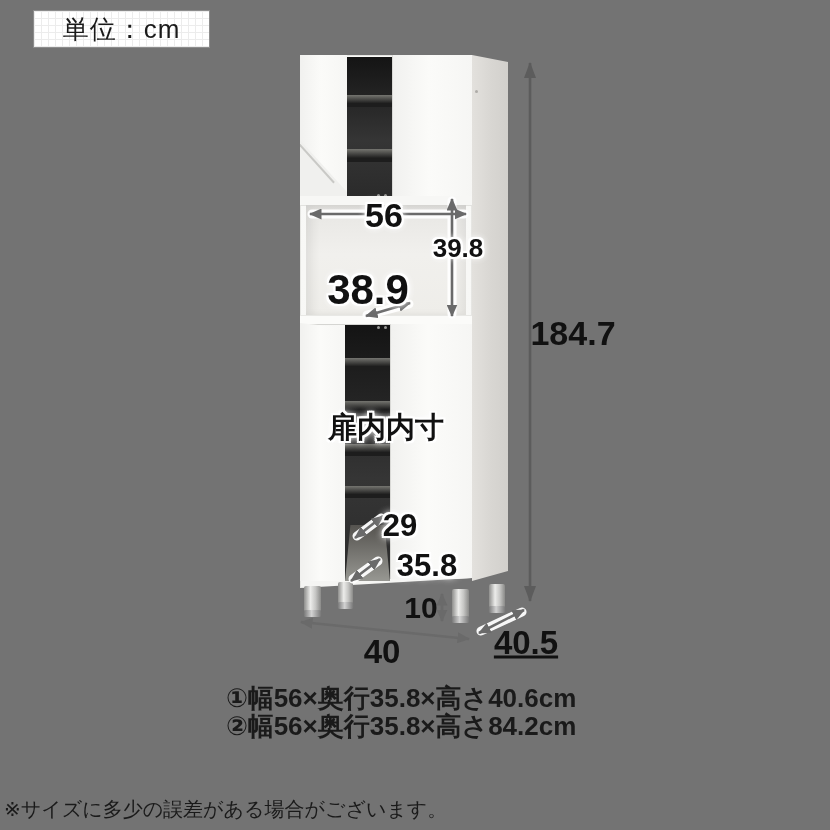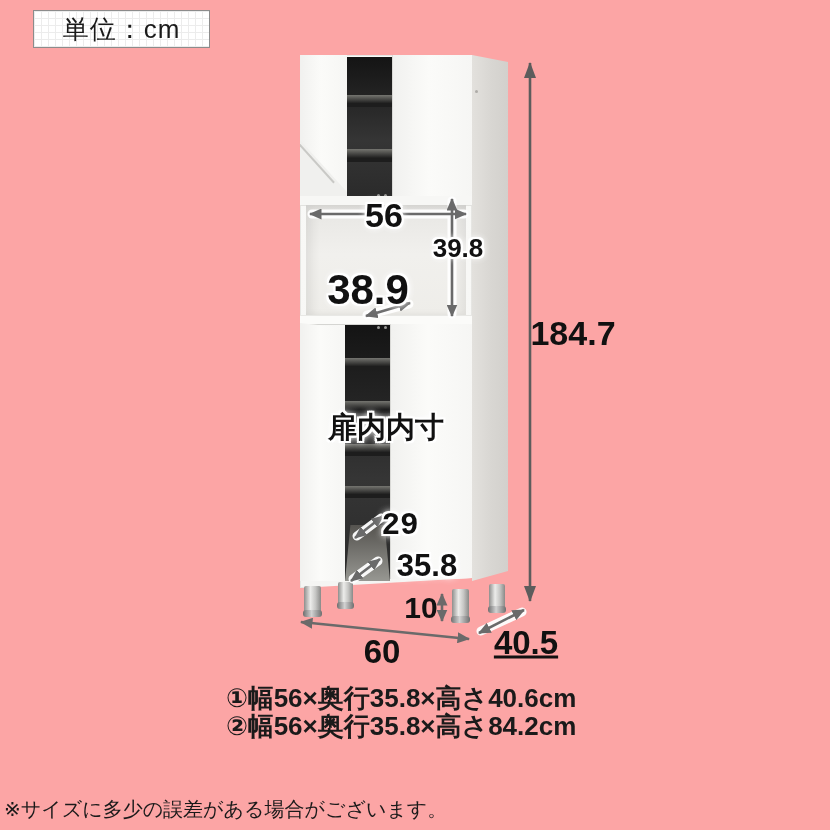--- a/index.html
+++ b/index.html
@@ -1,17 +1,17 @@
 <!DOCTYPE html>
 <html><head>
 <meta charset="utf-8">
 <style>
   html,body{margin:0;padding:0;background:#ffffff;}
   .stage{
-    position:relative;width:830px;height:830px;background:#fca5a5;overflow:hidden;
+    position:relative;width:830px;height:830px;background:#737373;overflow:hidden;
     font-family:"Liberation Sans","DejaVu Sans",sans-serif;color:#1a1a1a;
   }
   .abs{position:absolute;}
   
   .unit-box{
     position:absolute;left:33px;top:10px;width:177px;height:38px;box-sizing:border-box;
     border:1px solid #8c8c8c;display:flex;align-items:center;justify-content:center;
     background-color:#fff;
     background-image:
       repeating-linear-gradient(0deg,#ececec 0 1px,transparent 1px 7px),
@@ -155,24 +155,24 @@
 
     <line x1="530" y1="63" x2="530" y2="601" stroke="#5c5c5c" stroke-width="2.6" marker-start="url(#ah2)" marker-end="url(#ah2)"></line>
   </svg>
 
   <div class="dim glow" style="left:386px;top:427px;font-size:29px;">扉内内寸</div>
 
   <div class="dim glow" style="left:384px;top:215px;font-size:34px;">56</div>
   <div class="dim glow" style="left:458px;top:248px;font-size:26px;text-align:center;">39.8</div>
   <div class="dim glow" style="left:368px;top:290px;font-size:42px;text-align:center;">38.9</div>
   <div class="dim" style="left:573px;top:333px;font-size:34px;">184.7</div>
-  <div class="dim glow" style="left:400px;top:525px;font-size:31px;font-family:Liberation Mono, monospace;">29</div>
+  <div class="dim glow" style="left:400px;top:525px;font-size:31px;">29</div>
   <div class="dim glow" style="left:412px;top:565px;font-size:31px;margin-left:15px;">35.8</div>
   <div class="dim" style="left:421px;top:608px;font-size:30px;">10</div>
-  <div class="dim" style="left:382px;top:651px;font-size:33px;">60</div>
+  <div class="dim" style="left:382px;top:651px;font-size:33px;">40</div>
   <div class="dim" style="left:526px;top:642px;font-size:33px;text-decoration:underline;">40.5</div>
 
   <div class="specs">
     <div class="l">①幅56×奥行35.8×高さ40.6cm</div>
     <div class="l">②幅56×奥行35.8×高さ84.2cm</div>
   </div>
 
   <div class="footnote">※サイズに多少の誤差がある場合がございます。</div>
 
 </div>

